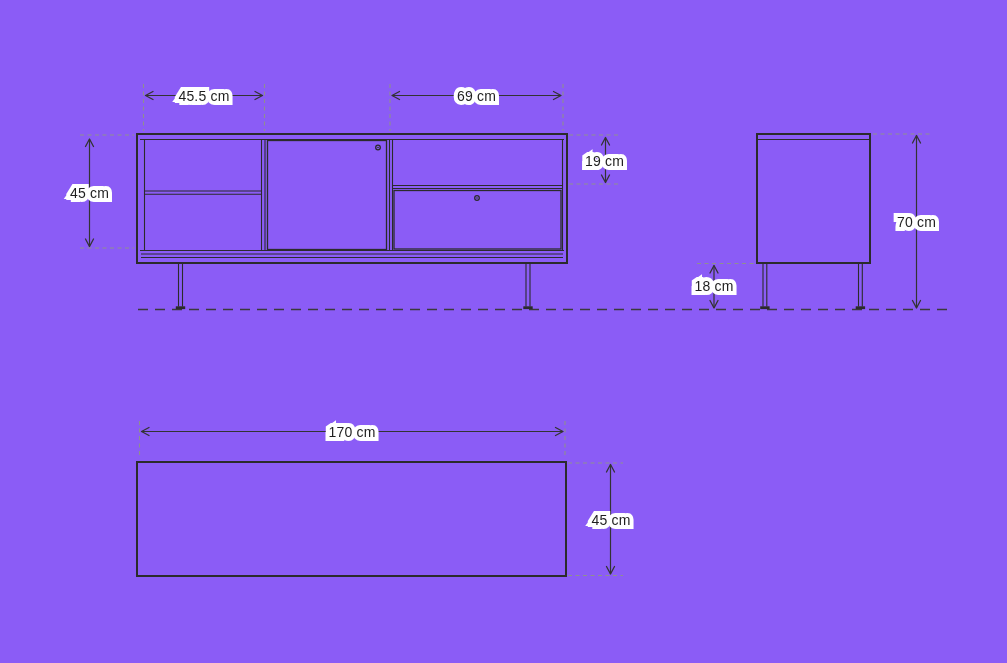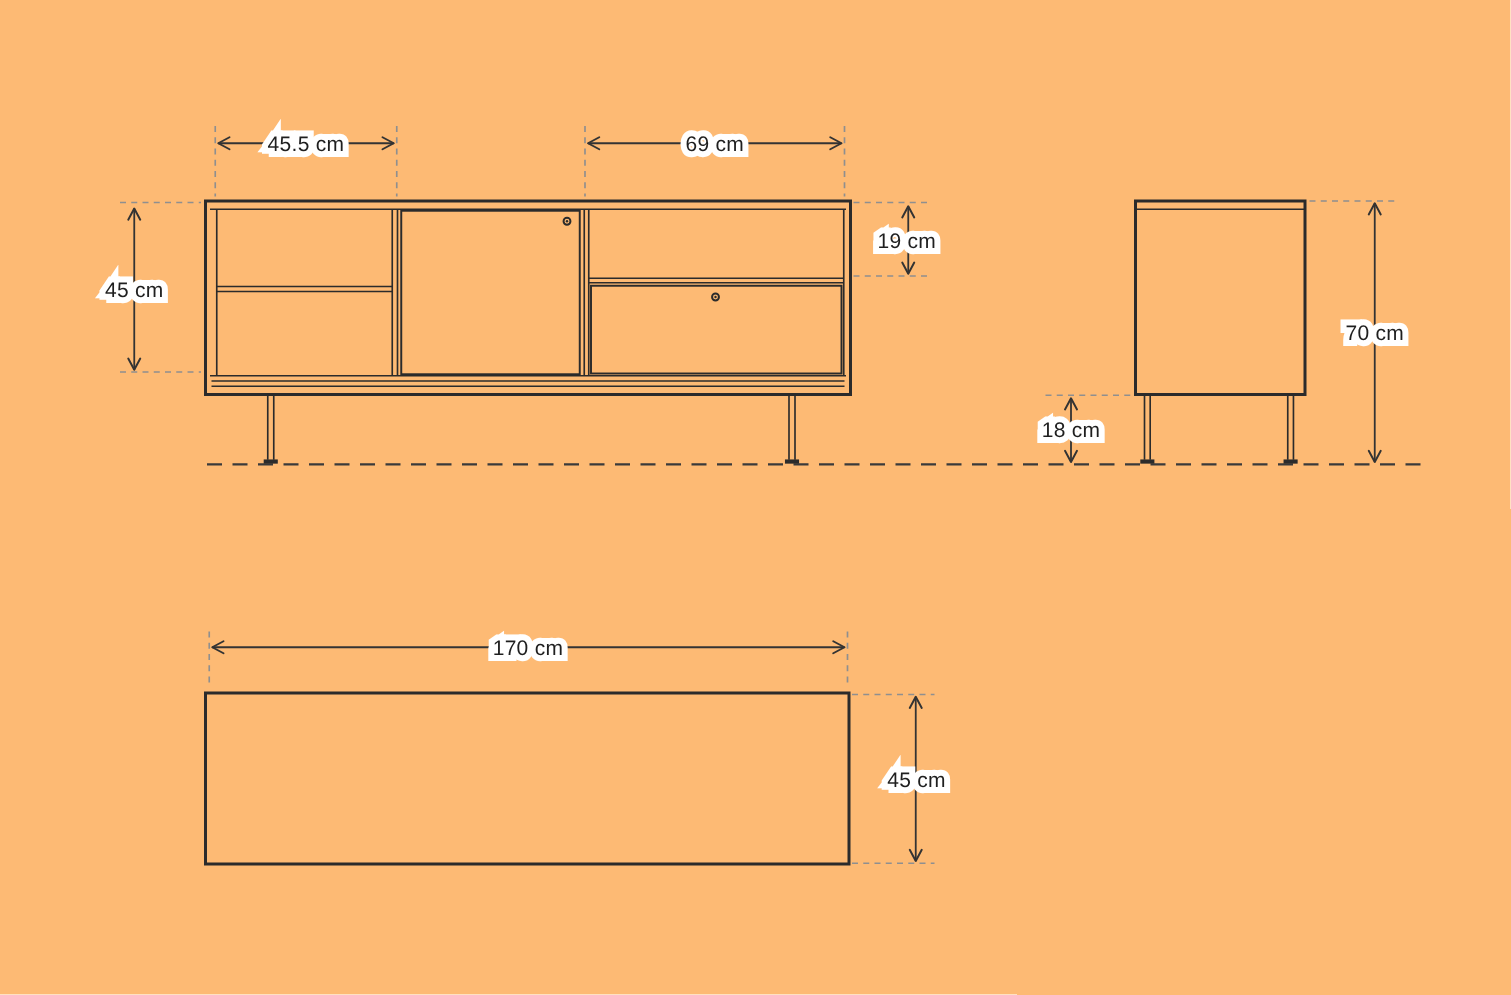--- a/index.html
+++ b/index.html
@@ -1,20 +1,20 @@
 <!DOCTYPE html>
 <html><head>
 <meta charset="utf-8">
 <style>
   html, body { margin: 0; padding: 0; background: #ffffff; }
   .stage {
     position: relative;
     width: 1007px;
     height: 663px;
-    background: #fdba74;
+    background: #8b5cf6;
     overflow: hidden;
     font-family: "Liberation Sans", "DejaVu Sans", sans-serif;
   }
   svg { position: absolute; left: 0; top: 0; }
   .s2  { fill: none; stroke: #2b2b2b; stroke-width: 2; }
   .s1  { fill: none; stroke: #2b2b2b; stroke-width: 1.1; }
   .s13 { fill: none; stroke: #2b2b2b; stroke-width: 1.3; }
   .dash  { fill: none; stroke: #8f8f8f; stroke-width: 1.1; stroke-dasharray: 4 3.5; }
   .gdash { fill: none; stroke: #3a3a3a; stroke-width: 1.5; stroke-dasharray: 10 7; }
   .dim   { fill: none; stroke: #333333; stroke-width: 1.2; }

